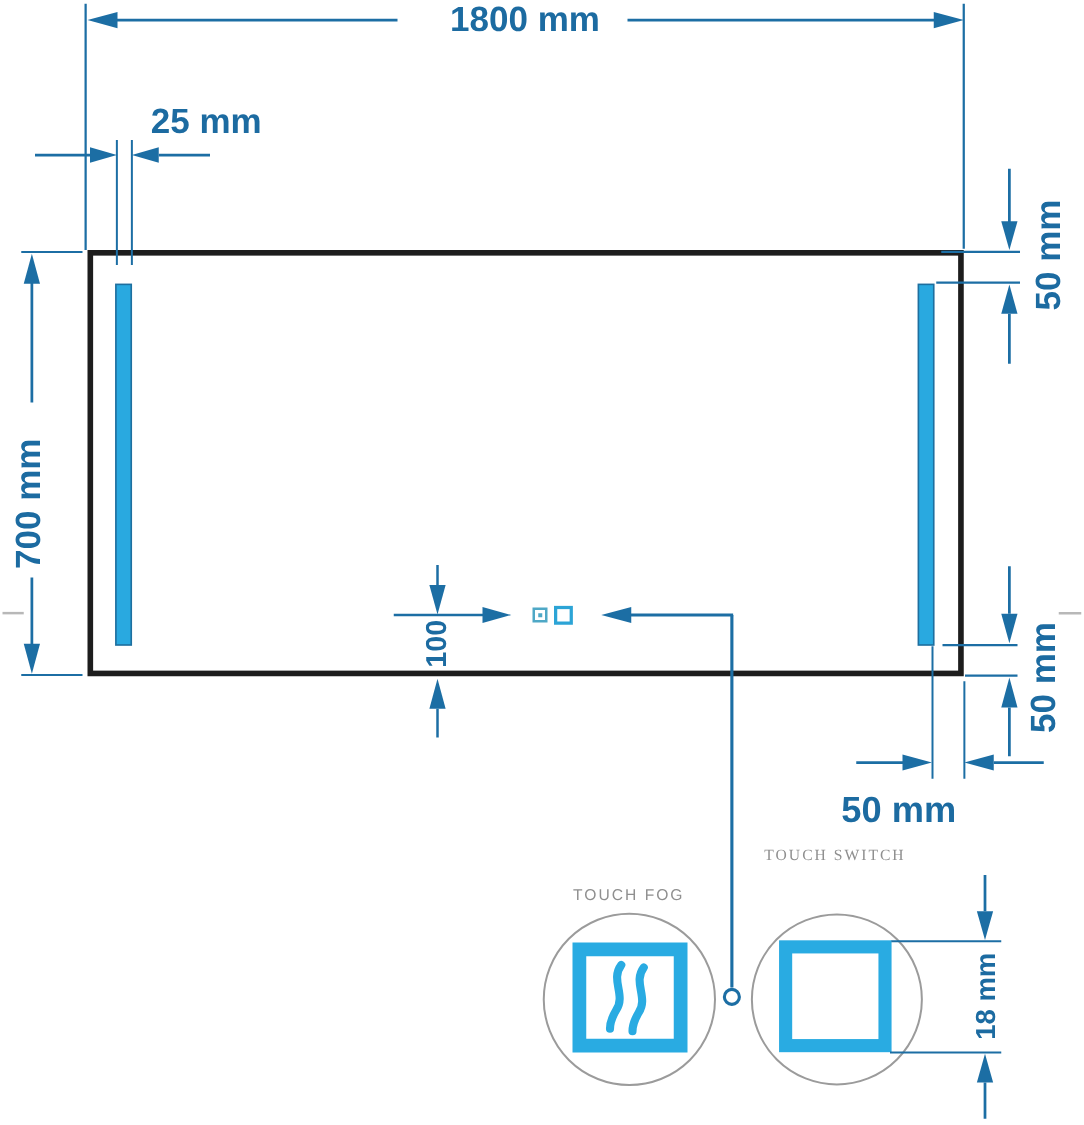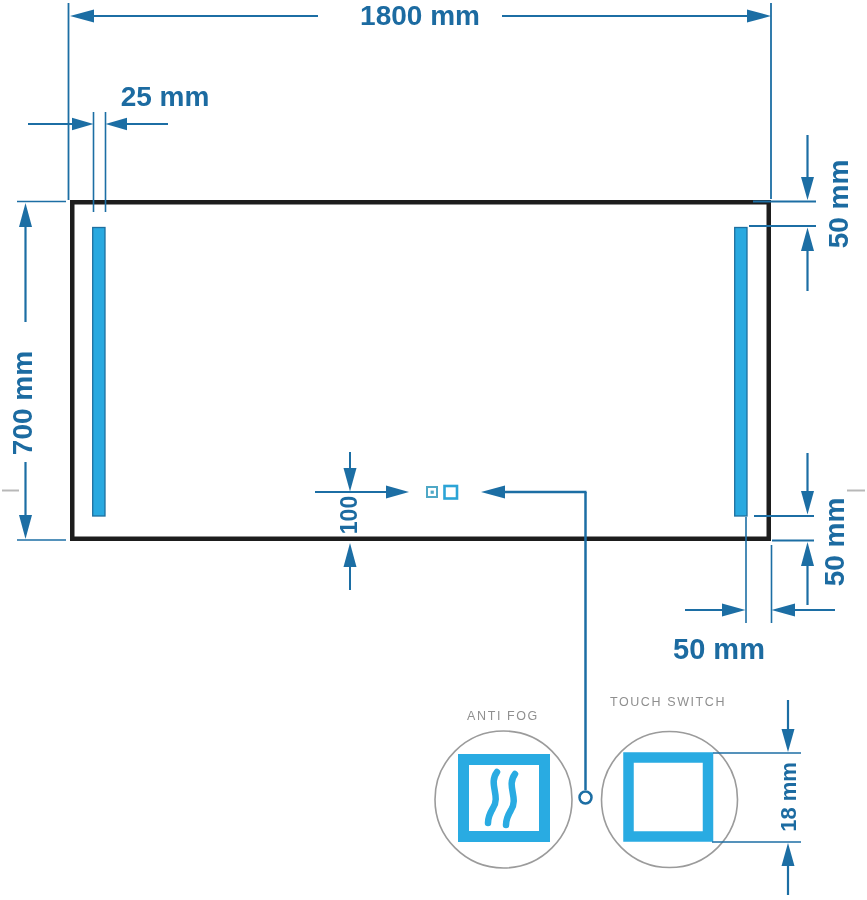--- a/index.html
+++ b/index.html
@@ -172,17 +172,17 @@
   <span class="lbl rot sz28" style="left:839px; top:204px;">50 mm</span>
 
   <span class="lbl rot sz28" style="left:835px; top:542px;">50 mm</span>
 
   <span class="lbl sz29" style="left:719px; top:649px;">50 mm</span>
 
   <span class="lbl rot sz23" style="left:349px; top:515px;">100</span>
 
   <span class="lbl rot sz22" style="left:789px; top:797px;">18 mm</span>
 
-  <span class="gray-lbl" style="left:503px; top:716px;">ANTI FOG</span>
+  <span class="gray-lbl" style="left:503px; top:716px;">TOUCH FOG</span>
 
-  <span class="gray-lbl" style="left:668px; top:702px;">TOUCH SWITCH</span>
+  <span class="gray-lbl" style="left:668px; top:684px;font-family:Liberation Serif, serif;">TOUCH SWITCH</span>
 
 </div>
 
 </body></html>

